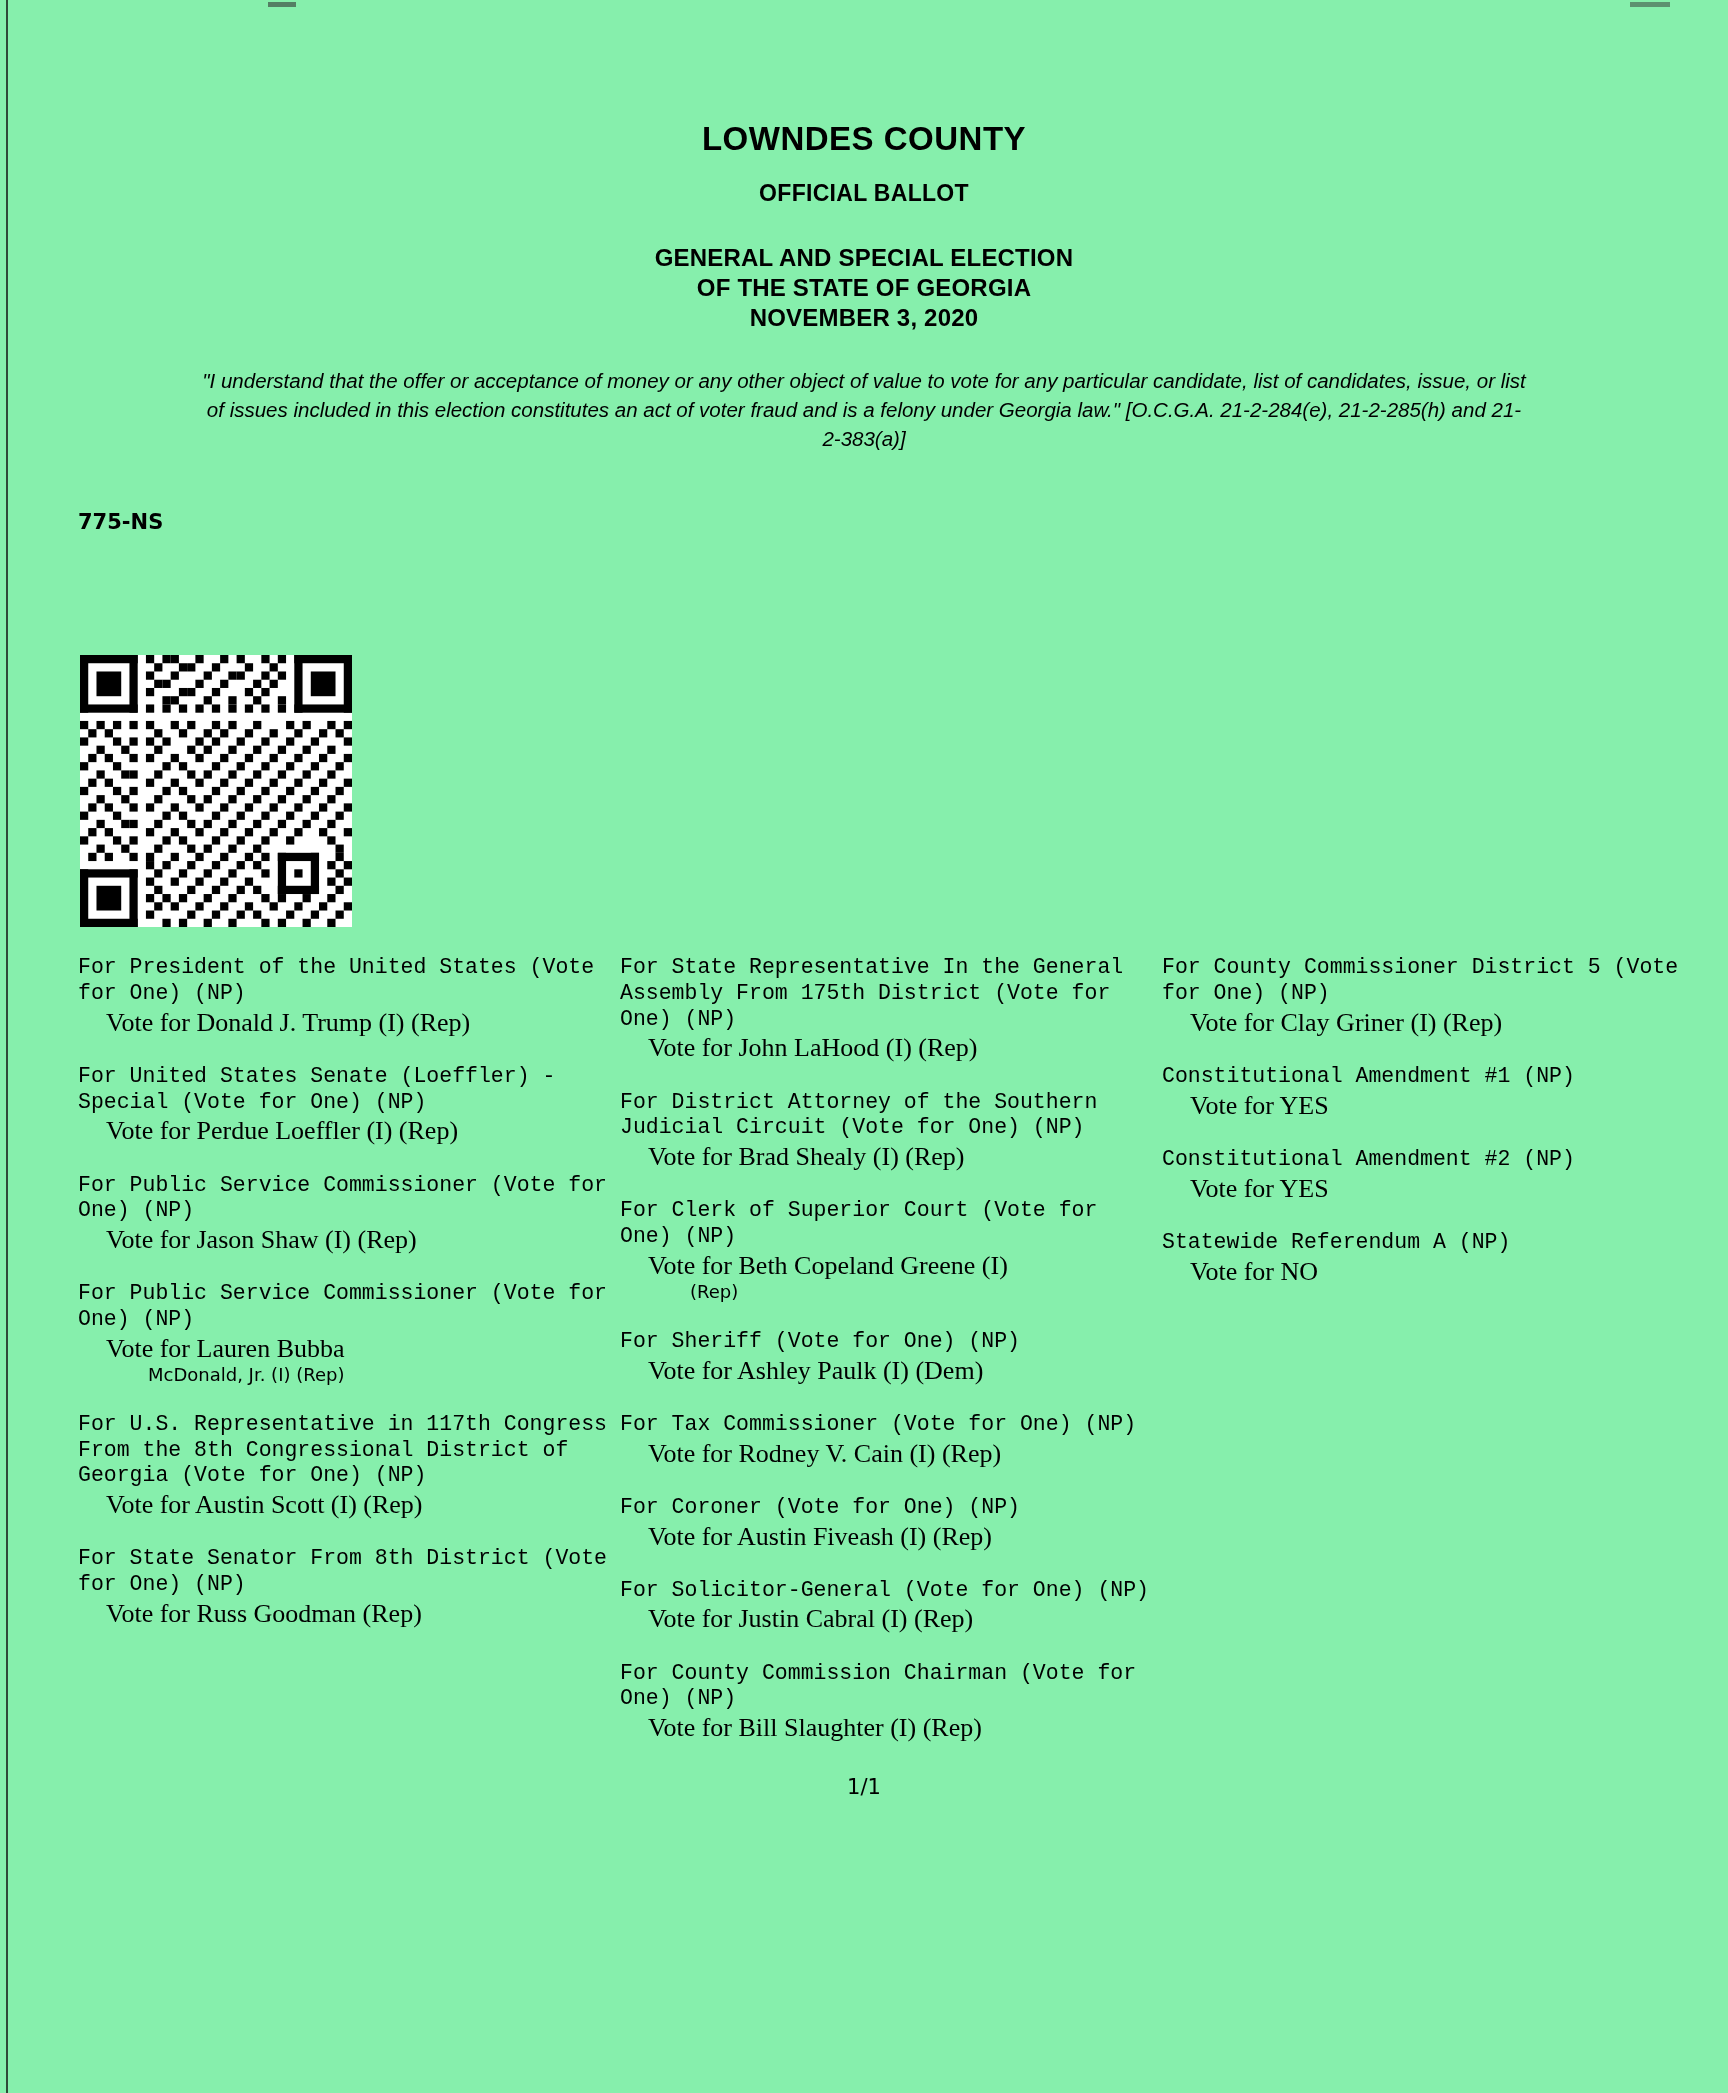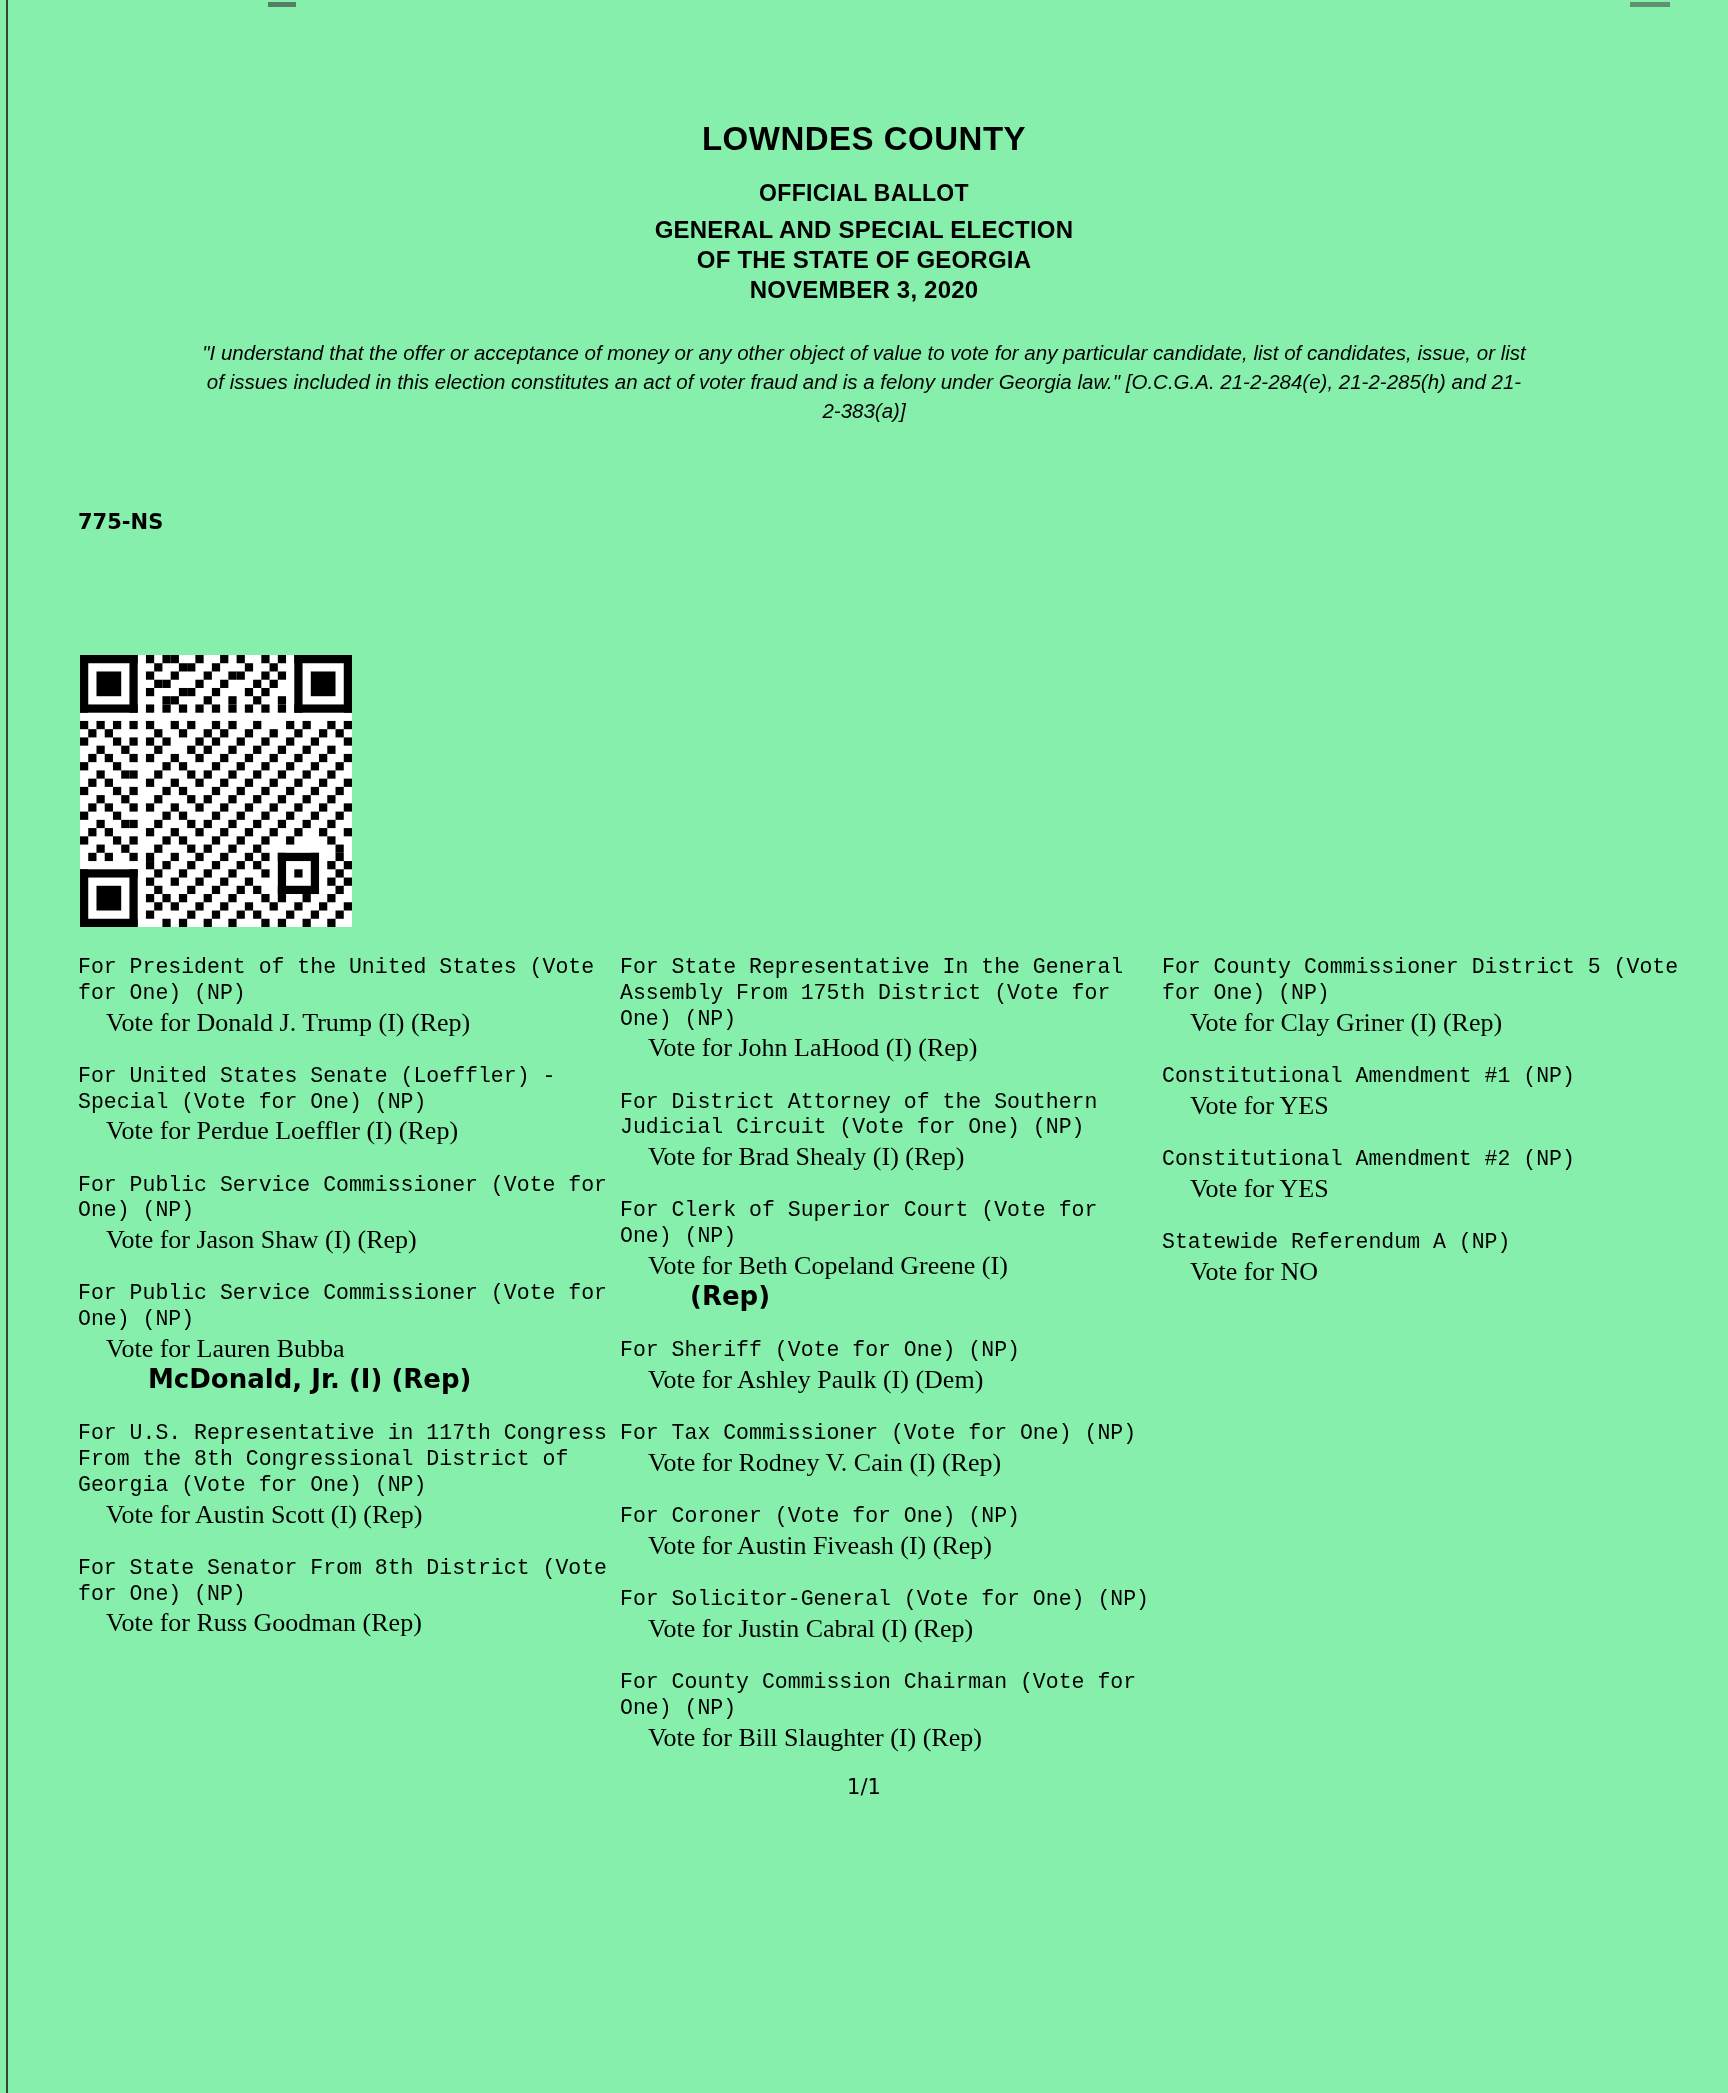--- a/index.html
+++ b/index.html
@@ -63,21 +63,21 @@
     font-family: "Liberation Sans", sans-serif;
     font-weight: bold;
     font-size: 23px;
     margin-top: 22px;
     letter-spacing: 0.3px;
   }
   .election-lines {
     font-family: "Liberation Sans", sans-serif;
     font-weight: bold;
     font-size: 24px;
-    margin-top: 8px;
+    margin-top: 36px;
     line-height: 1.26;
     letter-spacing: 0.2px;
   }
   .oath {
     font-family: "Liberation Sans", sans-serif;
     font-style: italic;
     font-size: 20.5px;
     line-height: 1.42;
     text-align: center;
     margin: 32px auto 0 auto;
@@ -126,24 +126,23 @@
     line-height: 1.2;
     font-family: Liberation Mono, monospace;
   }
   .choice {
     font-size: 26px;
     line-height: 1.2;
     padding-left: 28px;
     font-family: Liberation Serif, serif;
   }
   .choice-cont {
-    font-size: 26px;
+    font-size: 18px;
     line-height: 1.2;
     padding-left: 70px;
-    font-weight: bold;
   }
   .page-number {
     position: absolute;
     left: 0;
     top: 1775px;
     width: 1728px;
     text-align: center;
     font-size: 21px;
     font-family: "DejaVu Sans", sans-serif;
   }

